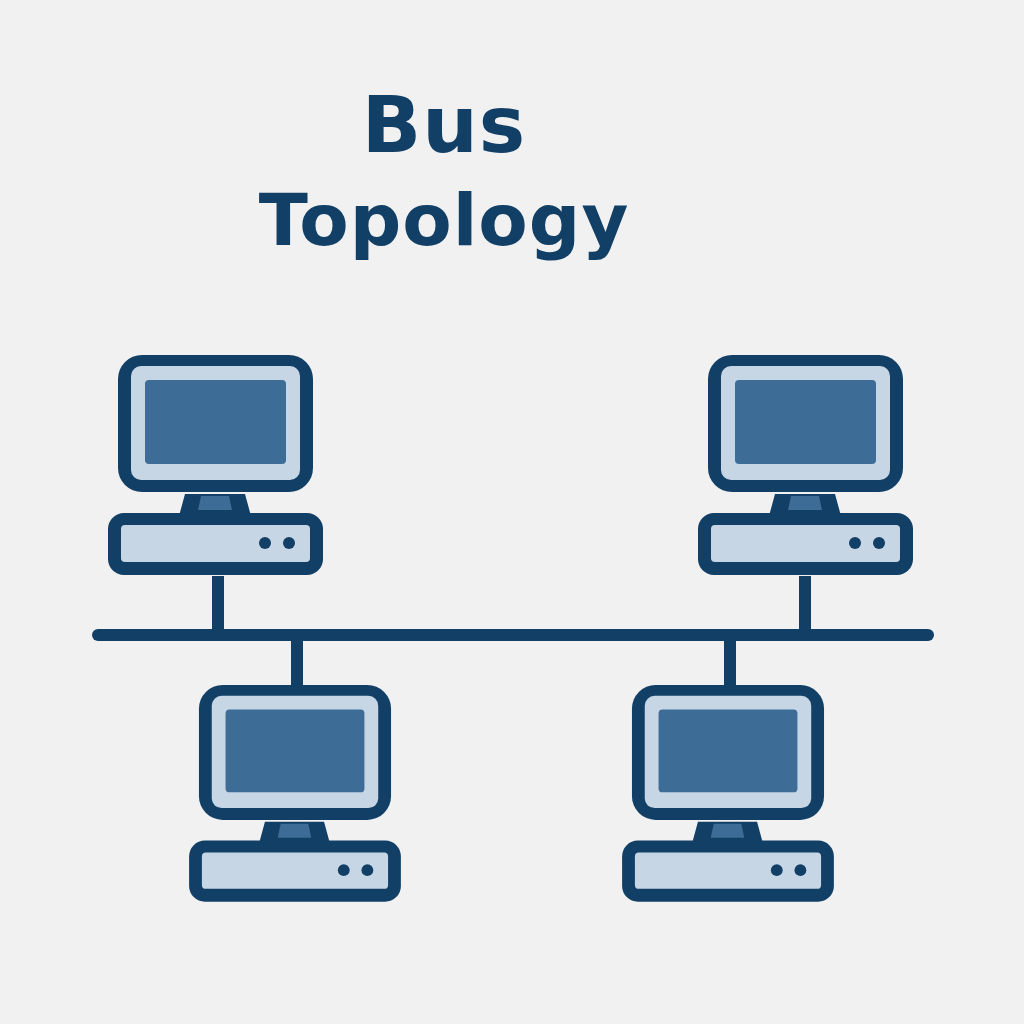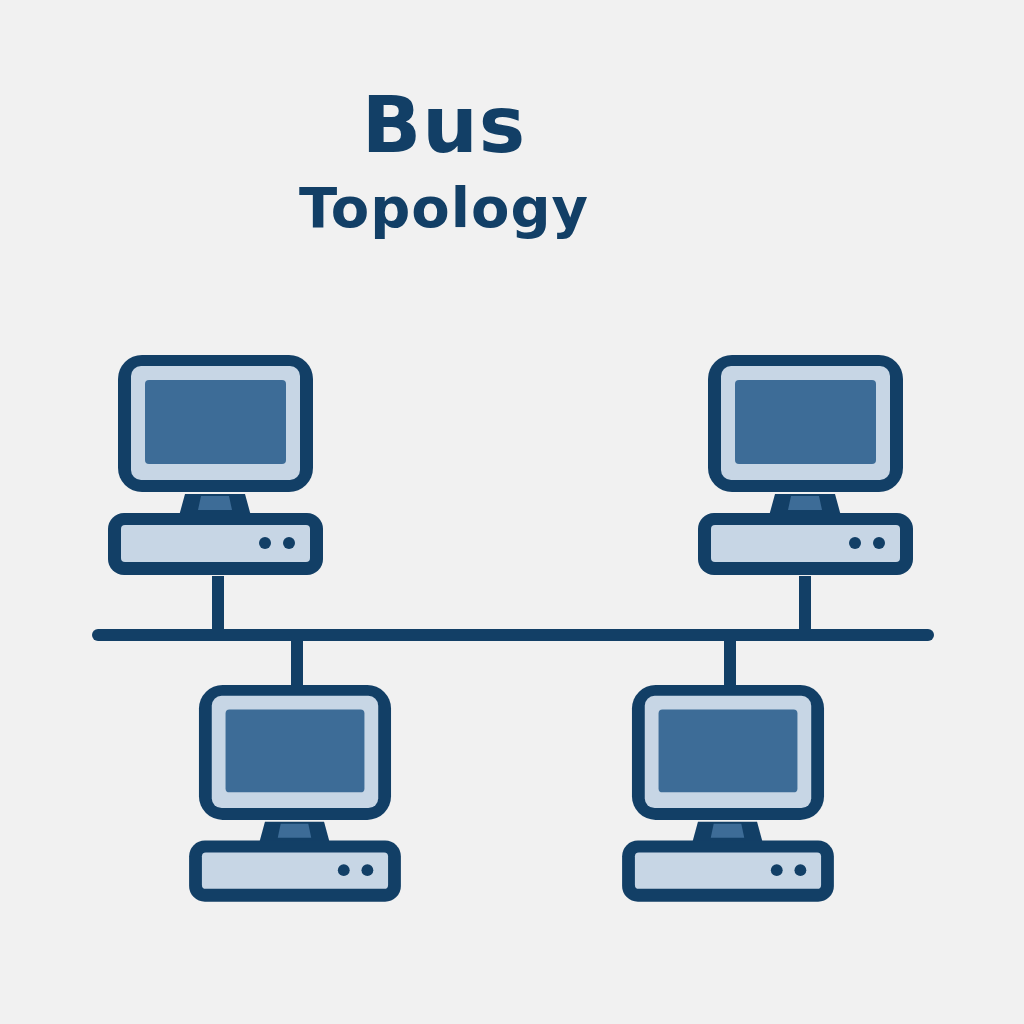--- a/index.html
+++ b/index.html
@@ -1,19 +1,19 @@
 <!DOCTYPE html>
 <html><head>
 <meta charset="utf-8">
 <style>
   html,body{margin:0;padding:0;background:#f1f1f1;}
   body{width:1024px;height:1024px;position:relative;overflow:hidden;font-family:"Liberation Sans",sans-serif;}
   .title{position:absolute;left:0;width:888px;text-align:center;color:#123f66;font-weight:bold;font-family:"DejaVu Sans",sans-serif;letter-spacing:1px;}
   .t1{top:80px;font-size:78px;line-height:90px;}
-  .t2{top:160px;font-size:56px;line-height:96px;}
+  .t2{top:172px;font-size:72px;line-height:96px;}
   svg{position:absolute;left:0;top:0;}
 </style>
 </head>
 <body>
 
 <div class="title t1">Bus</div>
 <div class="title t2">Topology</div>
 
 <svg width="1024" height="1024" viewBox="0 0 1024 1024">
   <defs>

